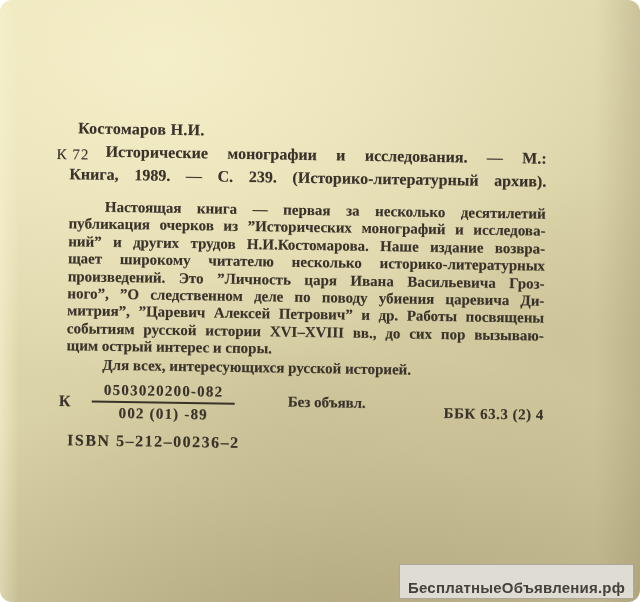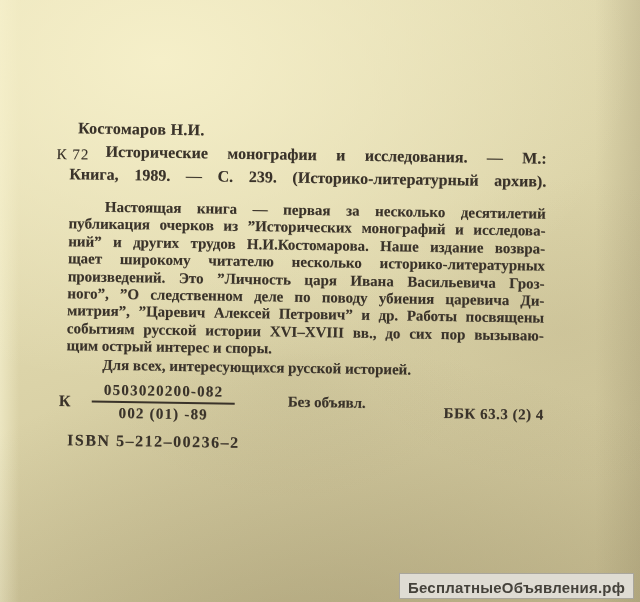--- a/index.html
+++ b/index.html
@@ -13,20 +13,21 @@
     width: 640px; height: 602px;
     overflow: hidden;
     background:
       radial-gradient(ellipse 760px 520px at 25% 10%, rgba(246,240,202,0.95), rgba(246,240,202,0) 62%),
       radial-gradient(ellipse 900px 620px at 52% 118%, rgba(128,116,80,0.42), rgba(128,116,80,0) 58%),
       radial-gradient(ellipse 300px 220px at 88% 55%, rgba(150,138,100,0.12), rgba(150,138,100,0) 70%),
       radial-gradient(ellipse 260px 180px at 45% 62%, rgba(150,140,104,0.10), rgba(150,140,104,0) 70%),
       linear-gradient(90deg, rgba(250,246,214,0.55), rgba(250,246,214,0) 3%),
       linear-gradient(270deg, rgba(118,106,74,0.20), rgba(118,106,74,0) 7%),
       linear-gradient(160deg, #e8e1b8 0%, #dcd4a9 45%, #c8be93 100%);
+    border-radius: 12px;
   }
   .content {
     position: absolute; inset: 0;
     transform: rotate(0.9deg);
     transform-origin: 60px 130px;
     color: #3a332a;
     text-shadow: 0.3px 0.3px 0.6px rgba(58,50,40,0.35);
   }
   .abs { position: absolute; }
   .author {
@@ -79,21 +80,21 @@
   .cat-note { left: 292px; top: 390px; font-size: 15px; font-weight: 600; }
   .bbk { left: 448px; top: 399px; font-size: 15px; font-weight: 700; letter-spacing: 0.5px; }
   .isbn { left: 72px; top: 431px; font-size: 16px; font-weight: 600; letter-spacing: 1.5px; }
   .watermark {
     position: absolute; right: 6px; bottom: 3px;
     background: #dfdcd3;
     border: 1px solid #a9a69c;
     color: #45423b;
     font-family: "Liberation Sans", "DejaVu Sans", sans-serif;
     font-size: 15px; font-weight: bold;
-    padding: 5px 8px 2px 8px;
+    padding: 14px 8px 2px 8px;
     letter-spacing: 0.2px;
   }
 </style>
 </head>
 <body>
 
 <div class="photo">
   <div class="content">
 
     <div class="abs author">Костомаров Н.И.</div>

